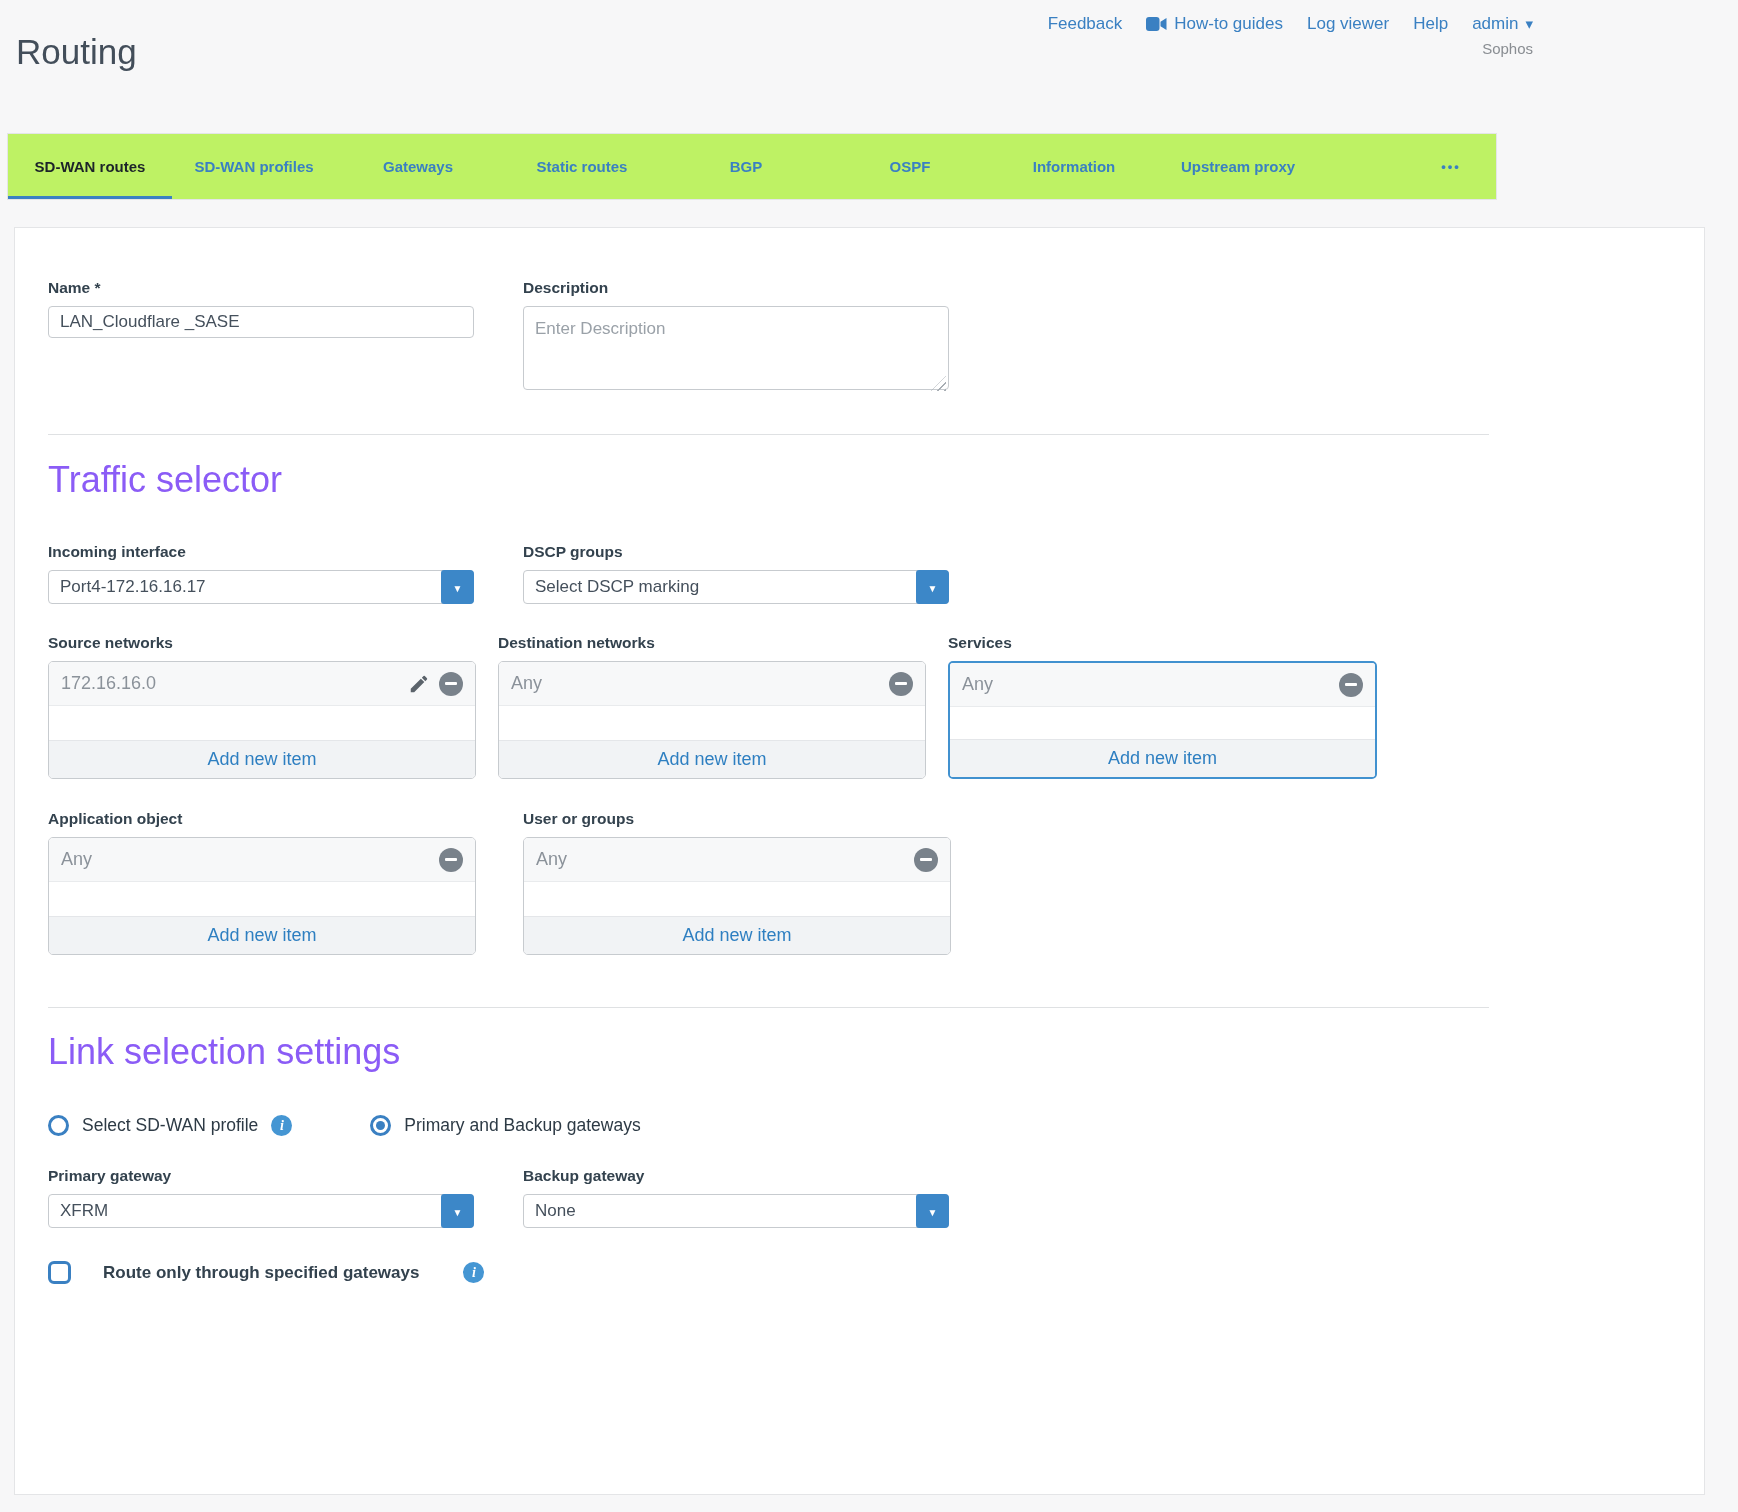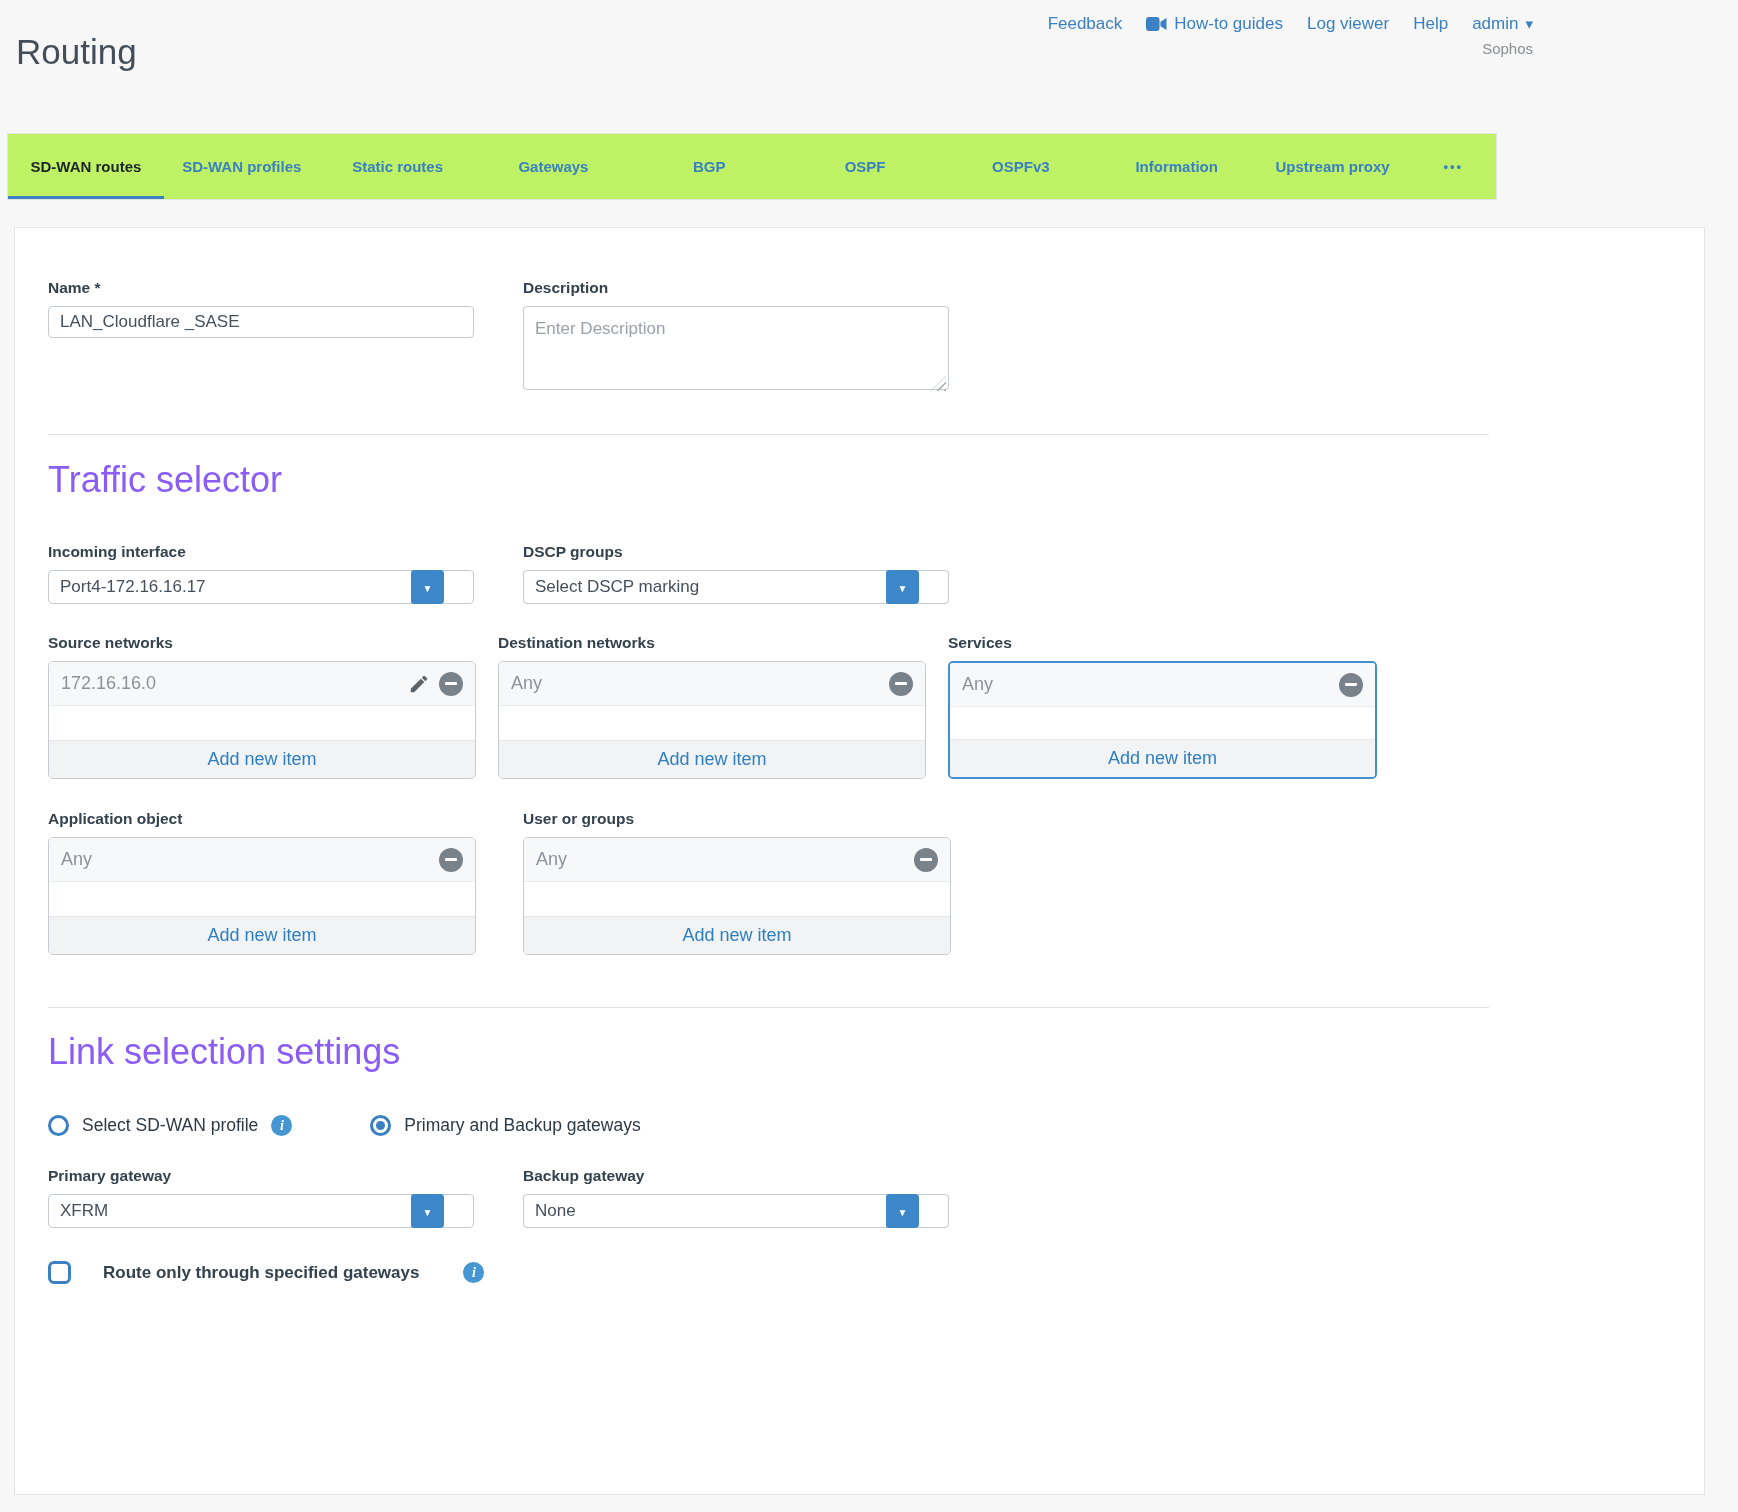--- a/index.html
+++ b/index.html
@@ -39,21 +39,21 @@
   .desc-area { width:426px; height:84px; border:1px solid #c7cbcf; border-radius:4px;
                padding:12px 11px; font-size:17px; color:#45505c; font-family:inherit; resize:none; }
   .desc-area::placeholder { color:#9aa1a8; }
   .grip { position:absolute; right:3px; bottom:3px; width:15px; height:15px; cursor:nwse-resize;
           background:repeating-linear-gradient(-45deg,#a7adb3 0 1.5px,transparent 1.5px 5px);
           clip-path:polygon(100% 0,100% 100%,0 100%); }
 
   .section-heading { font-size:36px; font-weight:400; color:#8b5cf6; }
 
   
-  .dd { position:relative; width:396px; height:34px;text-decoration:underline; }
+  .dd { position:relative; width:426px; height:34px;text-decoration:underline; }
   .dd-input { width:426px; height:34px; border:1px solid #c7cbcf; border-radius:4px;
               padding:0 44px 0 11px; font-size:17px; color:#45505c; font-family:inherit; background:#fff; }
   .dd-btn { position:absolute; right:0; top:0; width:33px; height:34px; background:#3c87c8;
             border-radius:3px 4px 4px 3px; cursor:pointer; display:flex; align-items:center; justify-content:center; }
   .dd-caret::after { content:"▼"; color:#ffffff; font-size:10px; }
 
   
   .listbox { width:428px; border:1px solid #c7cbcf; border-radius:5px; background:#fff; overflow:hidden; }
   .listbox.focused { border:2px solid #4191cf; }
   .lb-item { height:44px; background:#f7f8f9; border-bottom:1px solid #e9ebed;
@@ -111,25 +111,24 @@
       <span>admin</span>
       <span class="admin-caret"></span>
     </a>
   </div>
   <div class="brand">Sophos</div>
 </div>
 
 <nav class="tabbar">
   <div class="tab active">SD-WAN routes</div>
   <div class="tab">SD-WAN profiles</div>
+  <div class="tab">Gateways</div>
   <div class="tab">Static routes</div>
-  <div class="tab">Gateways</div>
   <div class="tab">BGP</div>
   <div class="tab">OSPF</div>
-  <div class="tab">OSPFv3</div>
   <div class="tab">Information</div>
   <div class="tab">Upstream proxy</div>
   <div class="tab overflow">•••</div>
 </nav>
 
 <main class="card">
 
   <div class="cols" style="padding-top:51px;">
     <div class="col">
       <div class="field-label">Name *</div>

